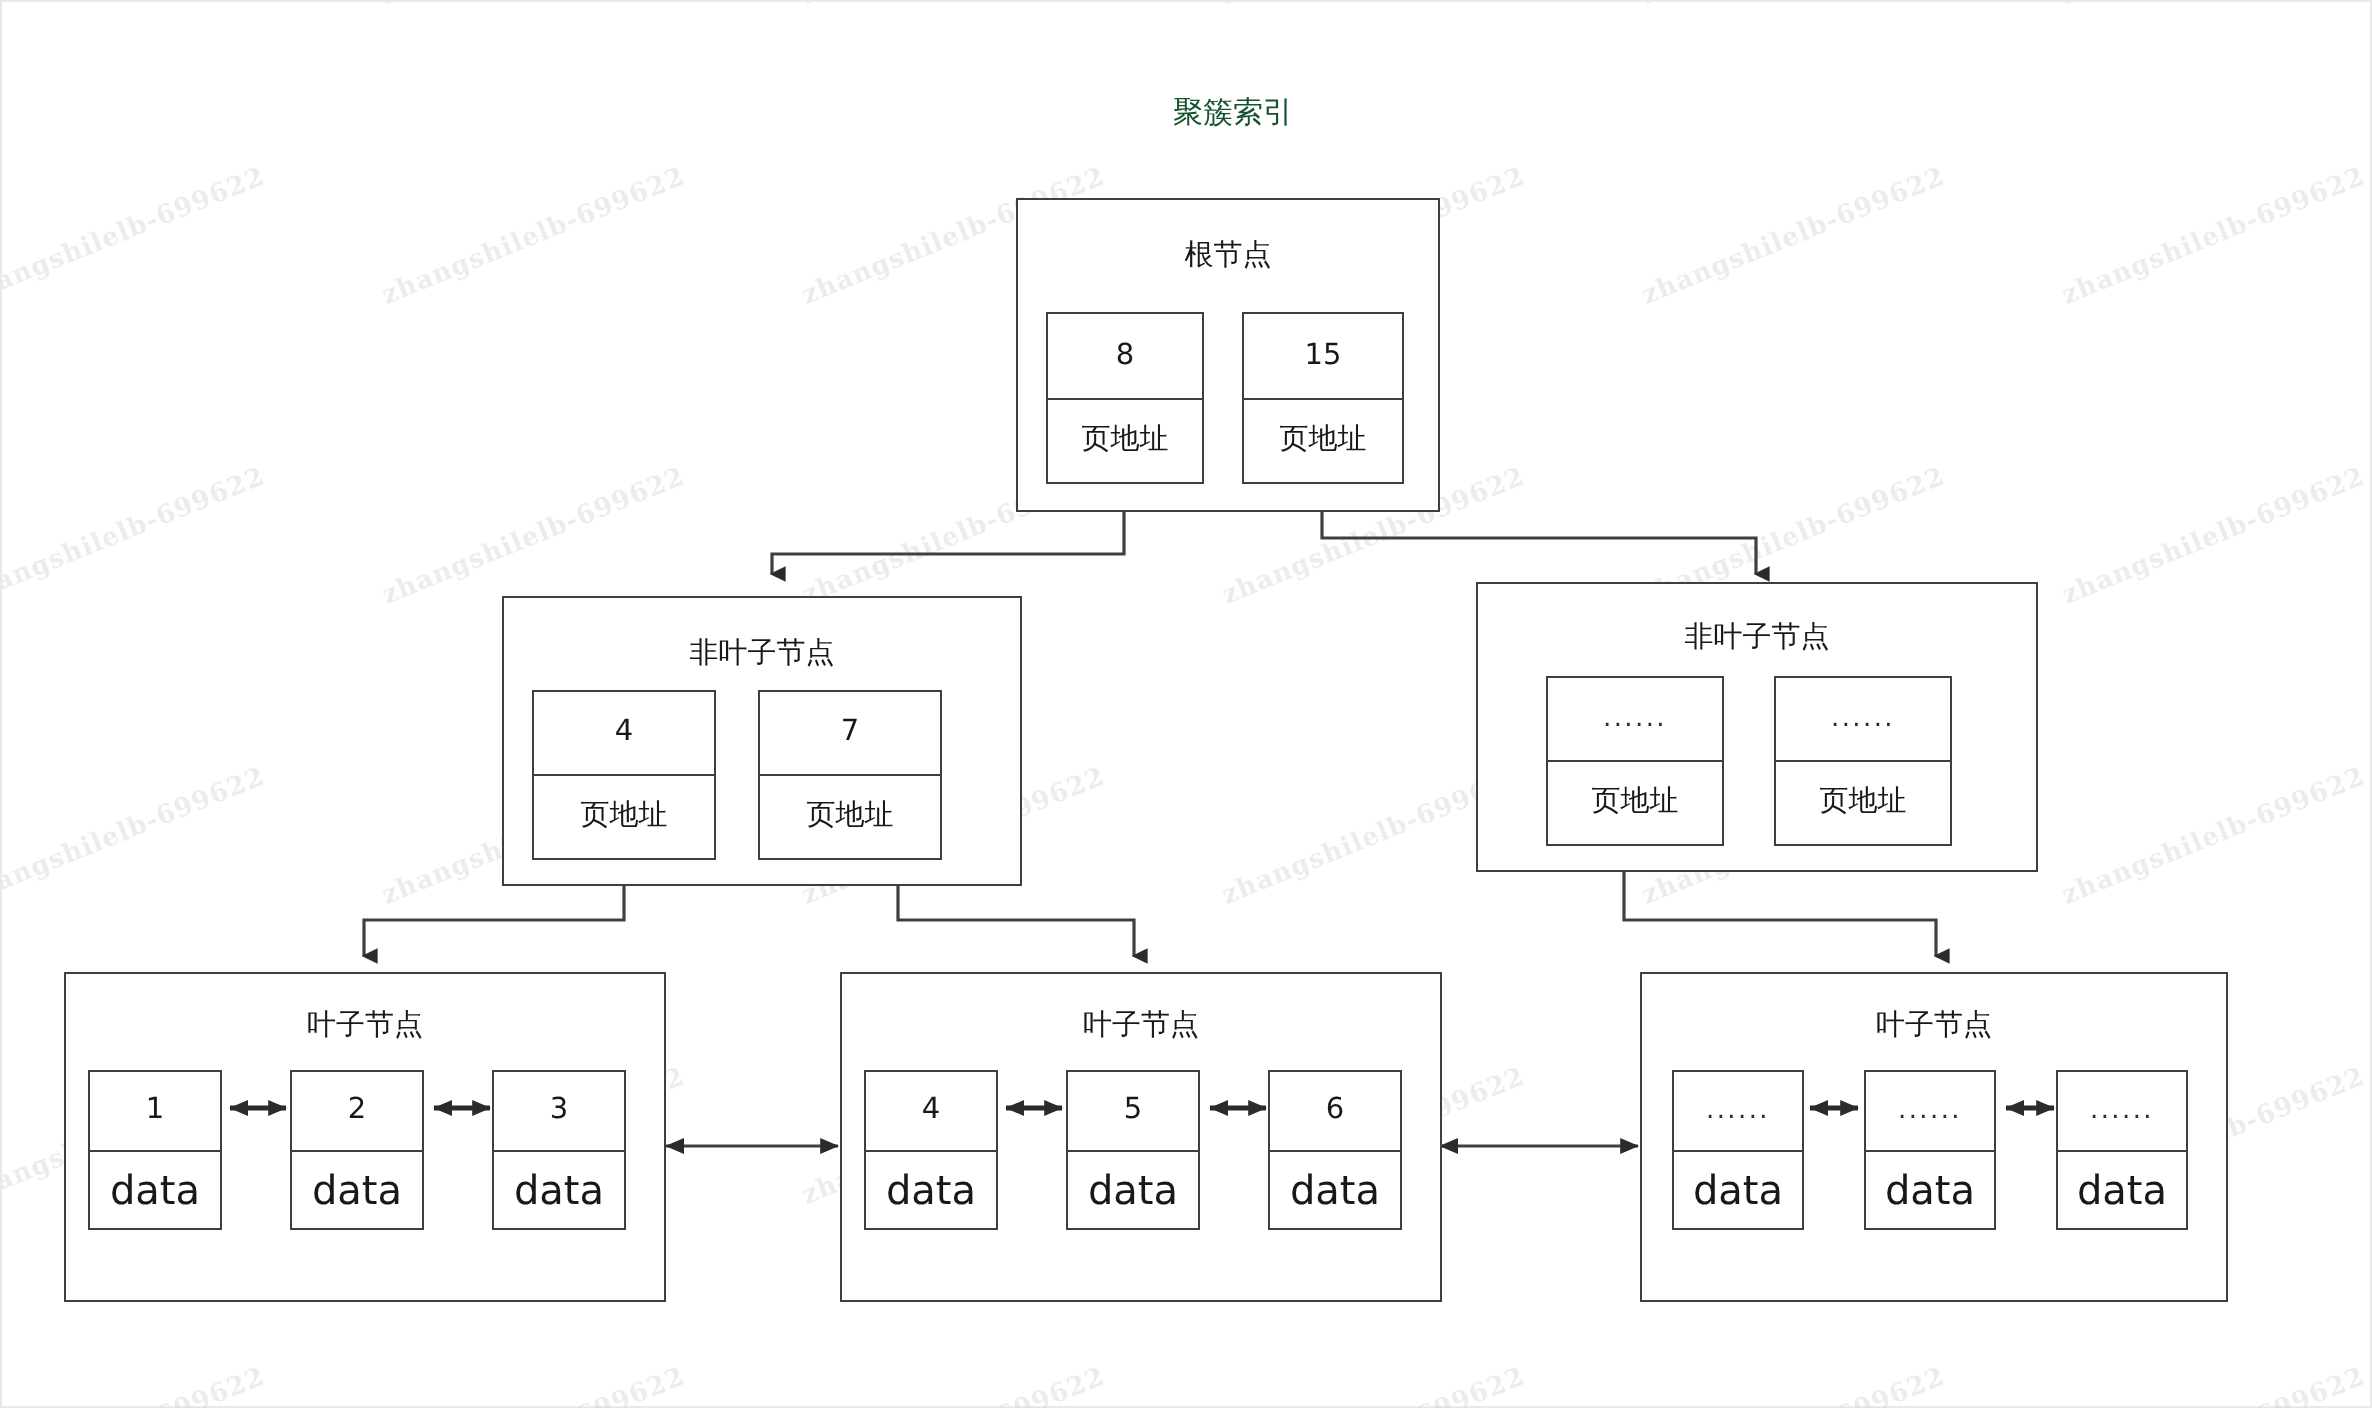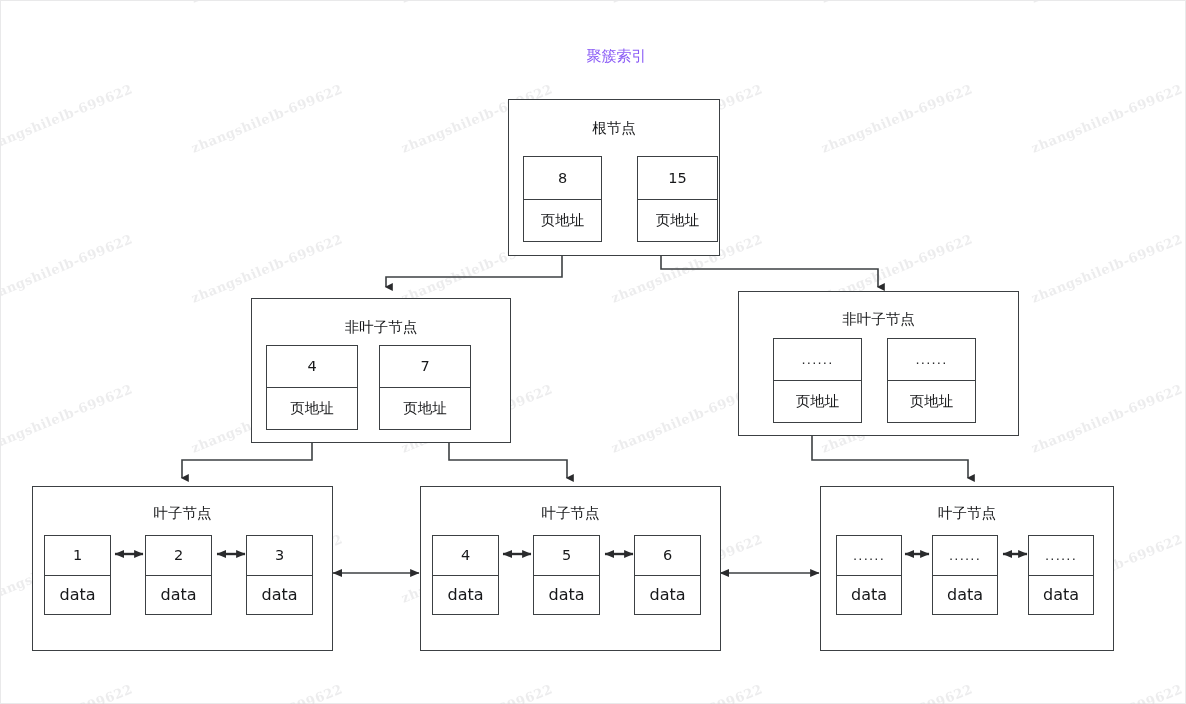--- a/index.html
+++ b/index.html
@@ -78,28 +78,28 @@
     font-size:14.5px;
     color:#17181a;
     line-height:1;
   }
   .cell .key{border-bottom:1.4px solid #3c4043;}
   .cell .key.ellipsis{
     font-size:13px;
     letter-spacing:1.2px;
     color:#2a2b2d;
   }
-  .cell .val.small{font-size:16px;}
+  .cell .val.small{font-size:20px;}
   #title{
     position:absolute;
     left:0;right:0;
     top:48px;
     text-align:center;
     font-size:15px;
-    color:#8b5cf6;
+    color:#14532d;
     z-index:3;
     line-height:1;
     margin-left:47px;
   }
 </style>
 </head>
 <body>
 
 <div id="canvas">
 
@@ -174,21 +174,21 @@
 
   <div id="title">聚簇索引</div>
 
   <div class="node" style="left:507px;top:98px;width:212px;height:157px;">
     <div class="node-title" style="top:21px;">根节点</div>
     <div class="cells" style="left:14px;top:56px;gap:19px;">
       <div class="cell" style="width:79px;height:86px;">
         <div class="key">8</div>
         <div class="val">页地址</div>
       </div>
-      <div class="cell" style="width:81px;height:86px;margin-left:16px;">
+      <div class="cell" style="width:81px;height:86px;">
         <div class="key">15</div>
         <div class="val">页地址</div>
       </div>
     </div>
   </div>
 
   <div class="node" style="left:250px;top:297px;width:260px;height:145px;">
     <div class="node-title" style="top:21px;">非叶子节点</div>
     <div class="cells" style="left:14px;top:46px;gap:21px;">
       <div class="cell" style="width:92px;height:85px;">

